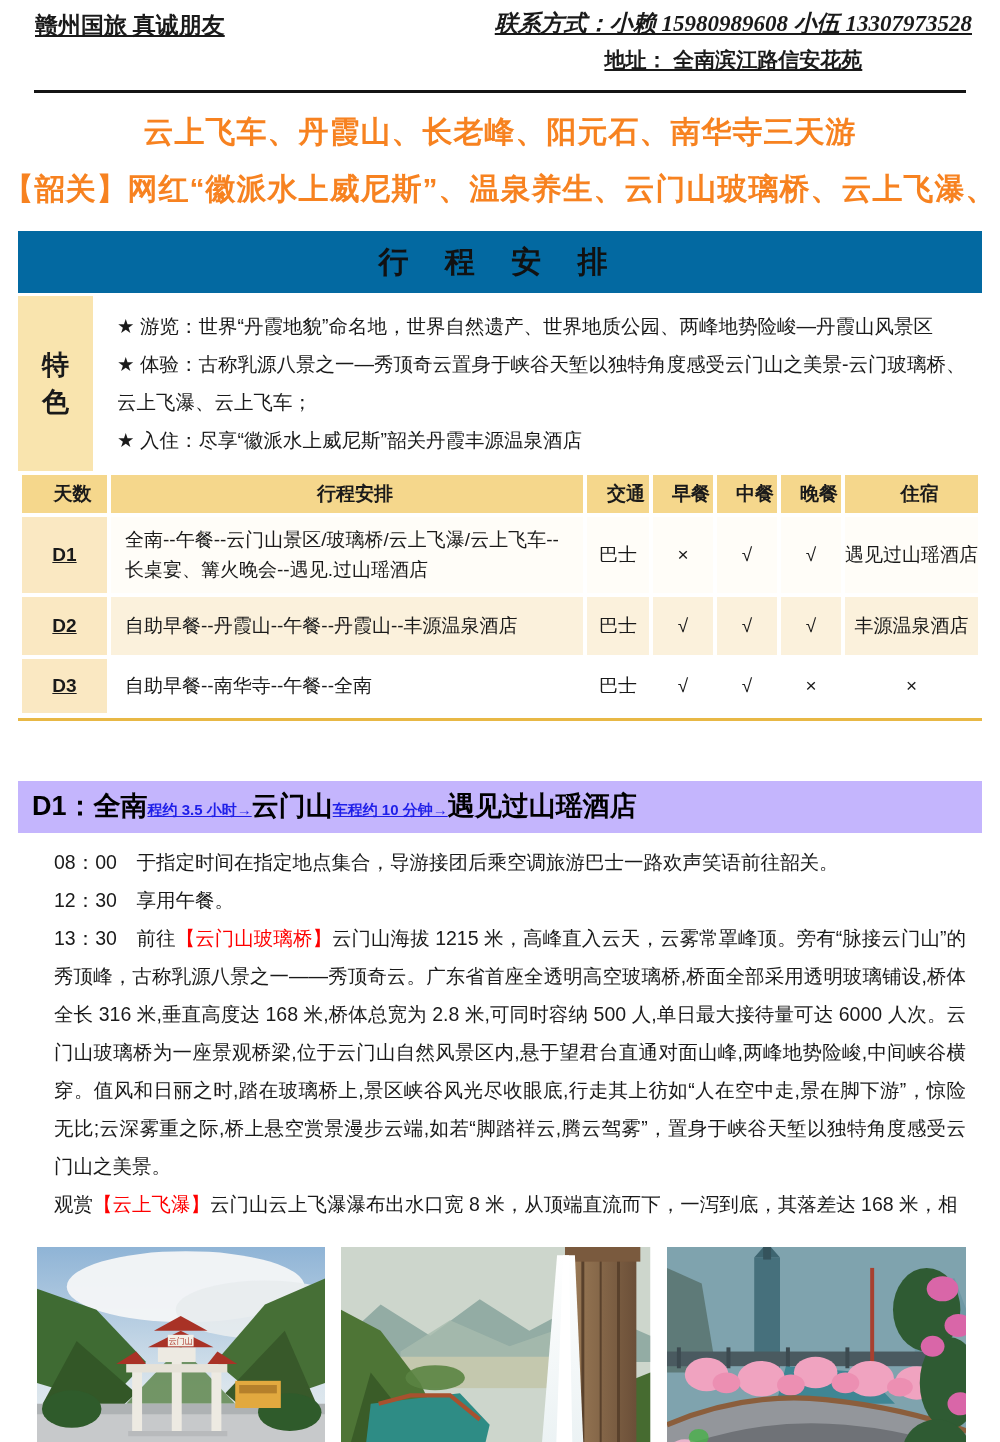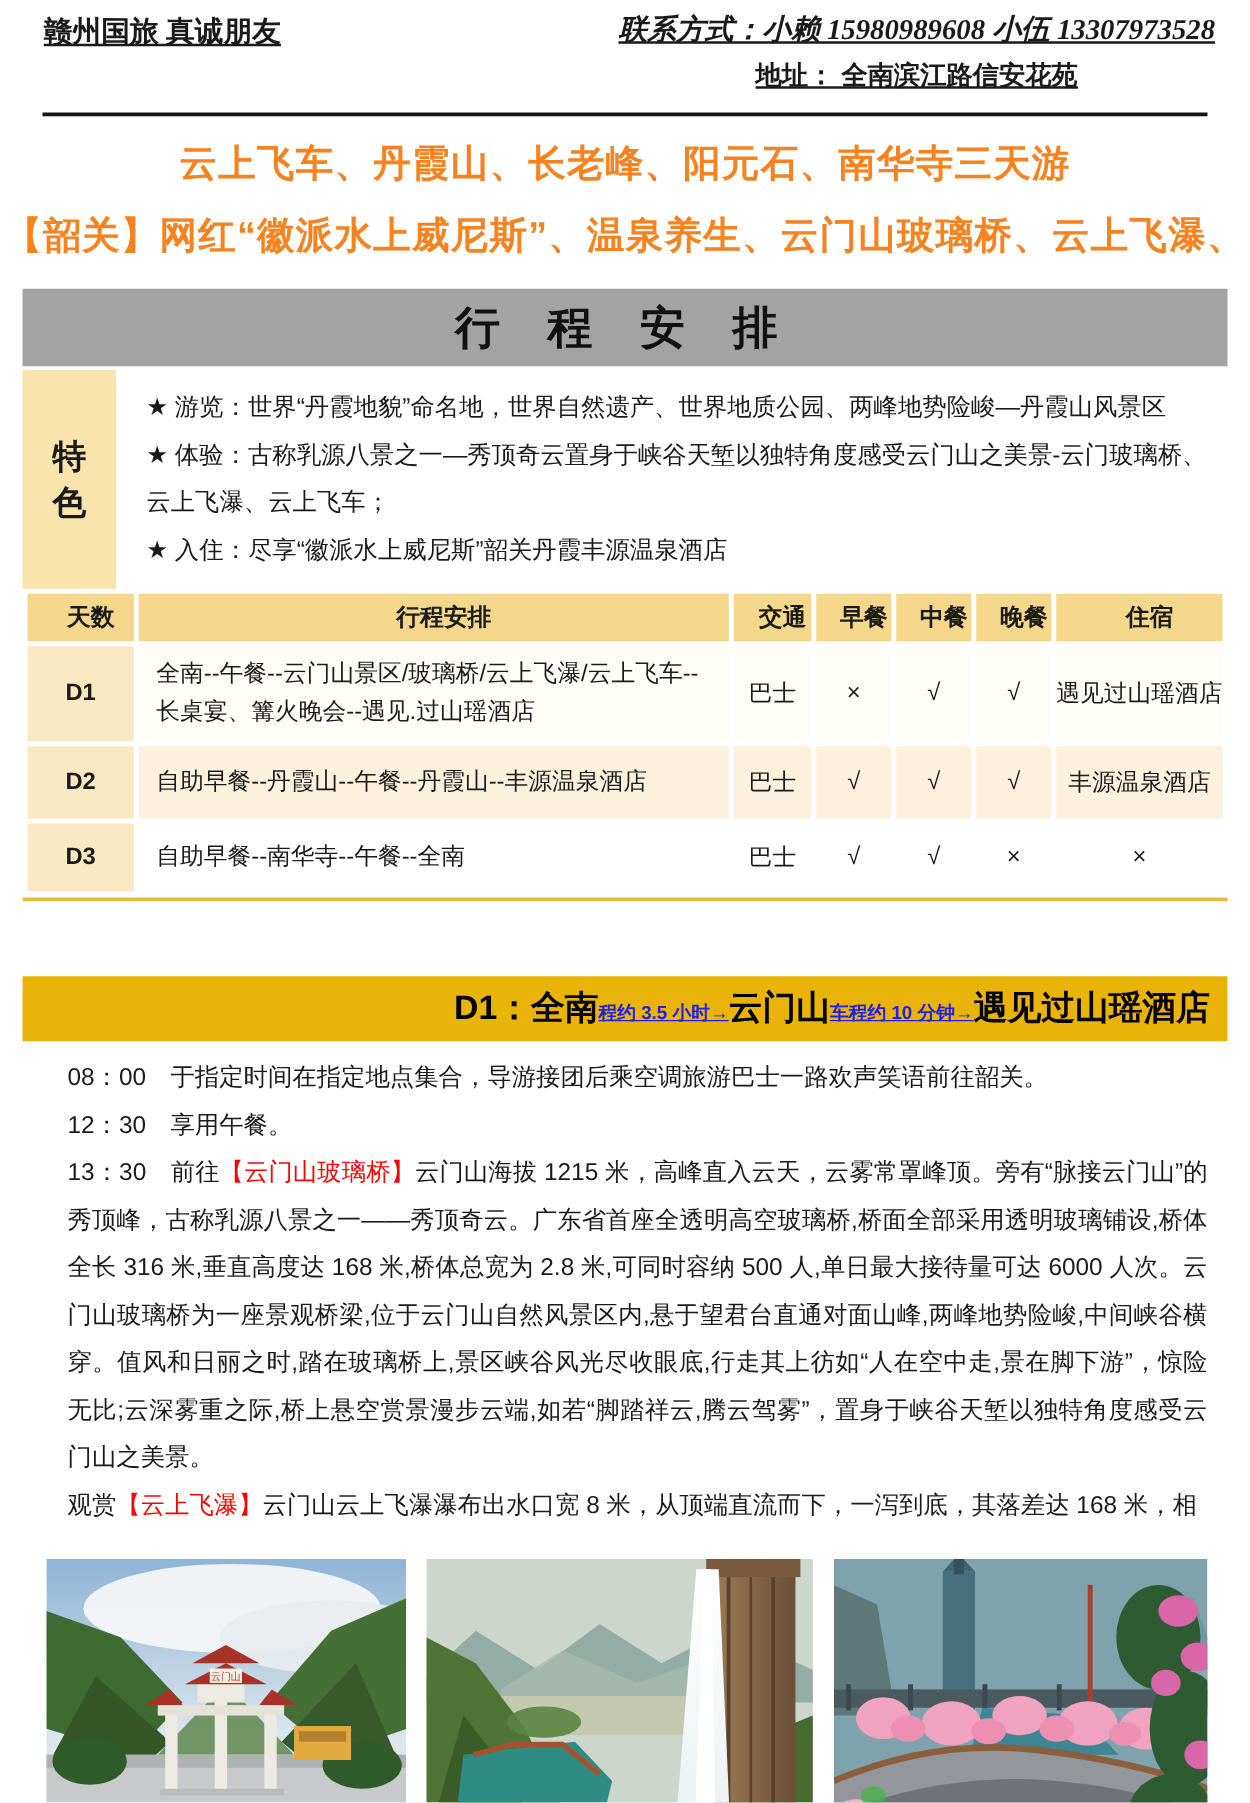--- a/index.html
+++ b/index.html
@@ -13,44 +13,44 @@
   .contact-block { text-align:center; }
   .contact-line { font-family:"Liberation Serif","DejaVu Serif",serif; font-style:italic; font-weight:bold; font-size:23px; text-decoration:underline; white-space:nowrap; }
   .address-line { font-weight:bold; font-size:21px; text-decoration:underline; margin-top:7px; white-space:nowrap; }
   .rule { border:none; border-top:3px solid #141414; margin:16px 34px 10px 34px; }
 
   
   .main-title { text-align:center; color:#F78220; font-weight:800; font-size:30px; line-height:57px; margin-top:4px; letter-spacing:1px; }
 
   
   .block { margin:14px 18px 0 18px; }
-  .banner { height:62px; background:#a3a3a3; display:flex; align-items:center; justify-content:center; font-size:36px; font-weight:800; letter-spacing:14px; color:#111; }
+  .banner { height:62px; background:#0369a1; display:flex; align-items:center; justify-content:center; font-size:30px; font-weight:800; letter-spacing:14px; color:#111; }
   .features-row { display:flex; gap:4px; margin-top:3px; }
   .features-label { width:75px; background:#F9E4AE; display:flex; align-items:center; justify-content:center; font-size:27px; font-weight:800; }
   .features-label .vtext { width:30px; line-height:1.35; text-align:center; word-break:break-all; }
   .features-content { flex:1; background:#fff; padding:11px 4px 12px 20px; }
   .feature-line { font-size:19.5px; line-height:38px; }
 
   
   table.schedule { width:100%; border-collapse:separate; border-spacing:4px; table-layout:fixed; margin-top:0; }
   table.schedule th { background:#F5D78C; font-size:19px; font-weight:800; height:38px;padding-left:16px; }
   table.schedule td { font-size:19px; vertical-align:middle; }
-  td.day-cell { background:#FAE8C2; text-align:center; font-weight:800; }
+  td.day-cell { background:#FAE8C2; text-align:center; font-weight:800;text-decoration:underline; }
   tr.row-1 td.data-cell { background:#FFFDF8; }
   tr.row-2 td.data-cell { background:#FBF1DC; }
   tr.row-3 td.data-cell { background:#FFFFFF; }
   td.plan-cell { padding:8px 6px 8px 14px; line-height:30px; }
   td.center-cell { text-align:center; }
   tr.row-1 td { height:62px; }
   tr.row-2 td { height:58px; }
   tr.row-3 td { height:54px; }
   .table-bottom-line { height:3px; background:#E8B845; margin-top:1px; }
 
   
-  .d1-heading { margin:60px 18px 0 18px; background:#eab308; padding:7px 14px 9px 14px;text-align:right; }
+  .d1-heading { margin:60px 18px 0 18px; background:#c4b5fd; padding:7px 14px 9px 14px; }
   .d1-heading .big { font-size:27px; font-weight:800; color:#000; }
   .d1-heading a.leg { color:#1F1FE8; font-size:15px; font-weight:bold; text-decoration:underline; cursor:pointer; }
 
   
   .body-text { margin:10px 34px 0 54px; }
   .body-text p { font-size:19.5px; line-height:38px; text-align:justify; }
   .hl-red { color:#FE0000; }
 
   
   .photos { display:flex; gap:16px; margin:24px 34px 0 37px; height:230px; }

